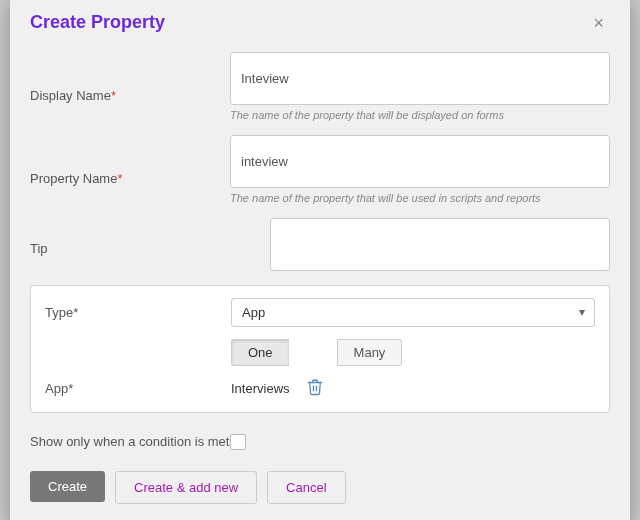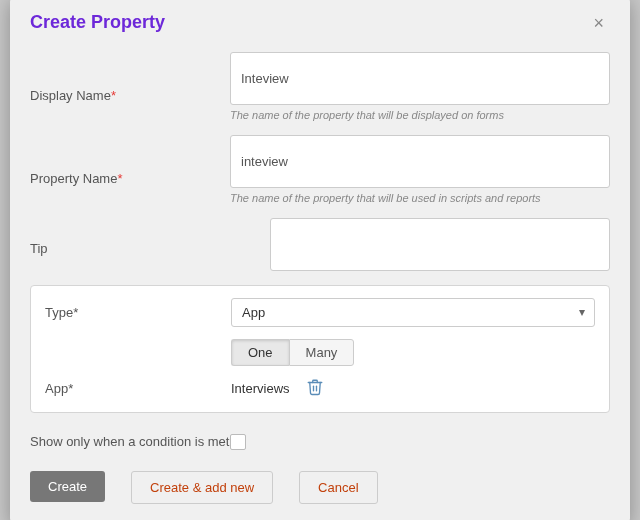--- a/index.html
+++ b/index.html
@@ -120,20 +120,21 @@
       transform: translateY(-50%);
       pointer-events: none;
       color: #666;
       font-size: 12px;
     }
     .toggle-row {
       display: flex;
       align-items: flex-start;
       margin-bottom: 12px;
       padding-left: 186px;
+      gap: 48px;
     }
     .toggle-btn {
       border: 1px solid #ccc;
       background: #f5f5f5;
       padding: 5px 16px;
       font-size: 13px;
       cursor: pointer;
       color: #555;
     }
     .toggle-btn:first-child {
@@ -209,27 +210,26 @@
       color: #fff;
       border: none;
       border-radius: 3px;
       padding: 8px 18px;
       font-size: 13px;
       cursor: pointer;
       font-weight: 500;
     }
     .btn-secondary {
       background: #f0f0f0;
-      color: #c2410c;
+      color: #a21caf;
       border: 1px solid #ccc;
       border-radius: 3px;
       padding: 8px 18px;
       font-size: 13px;
       cursor: pointer;
-      margin-left: 16px;
     }
   </style>
 </head>
 <body>
 
 <div class="modal">
   <div class="modal-header">
     <span class="modal-title">Create Property</span>
     <button class="close-btn">×</button>
   </div>

